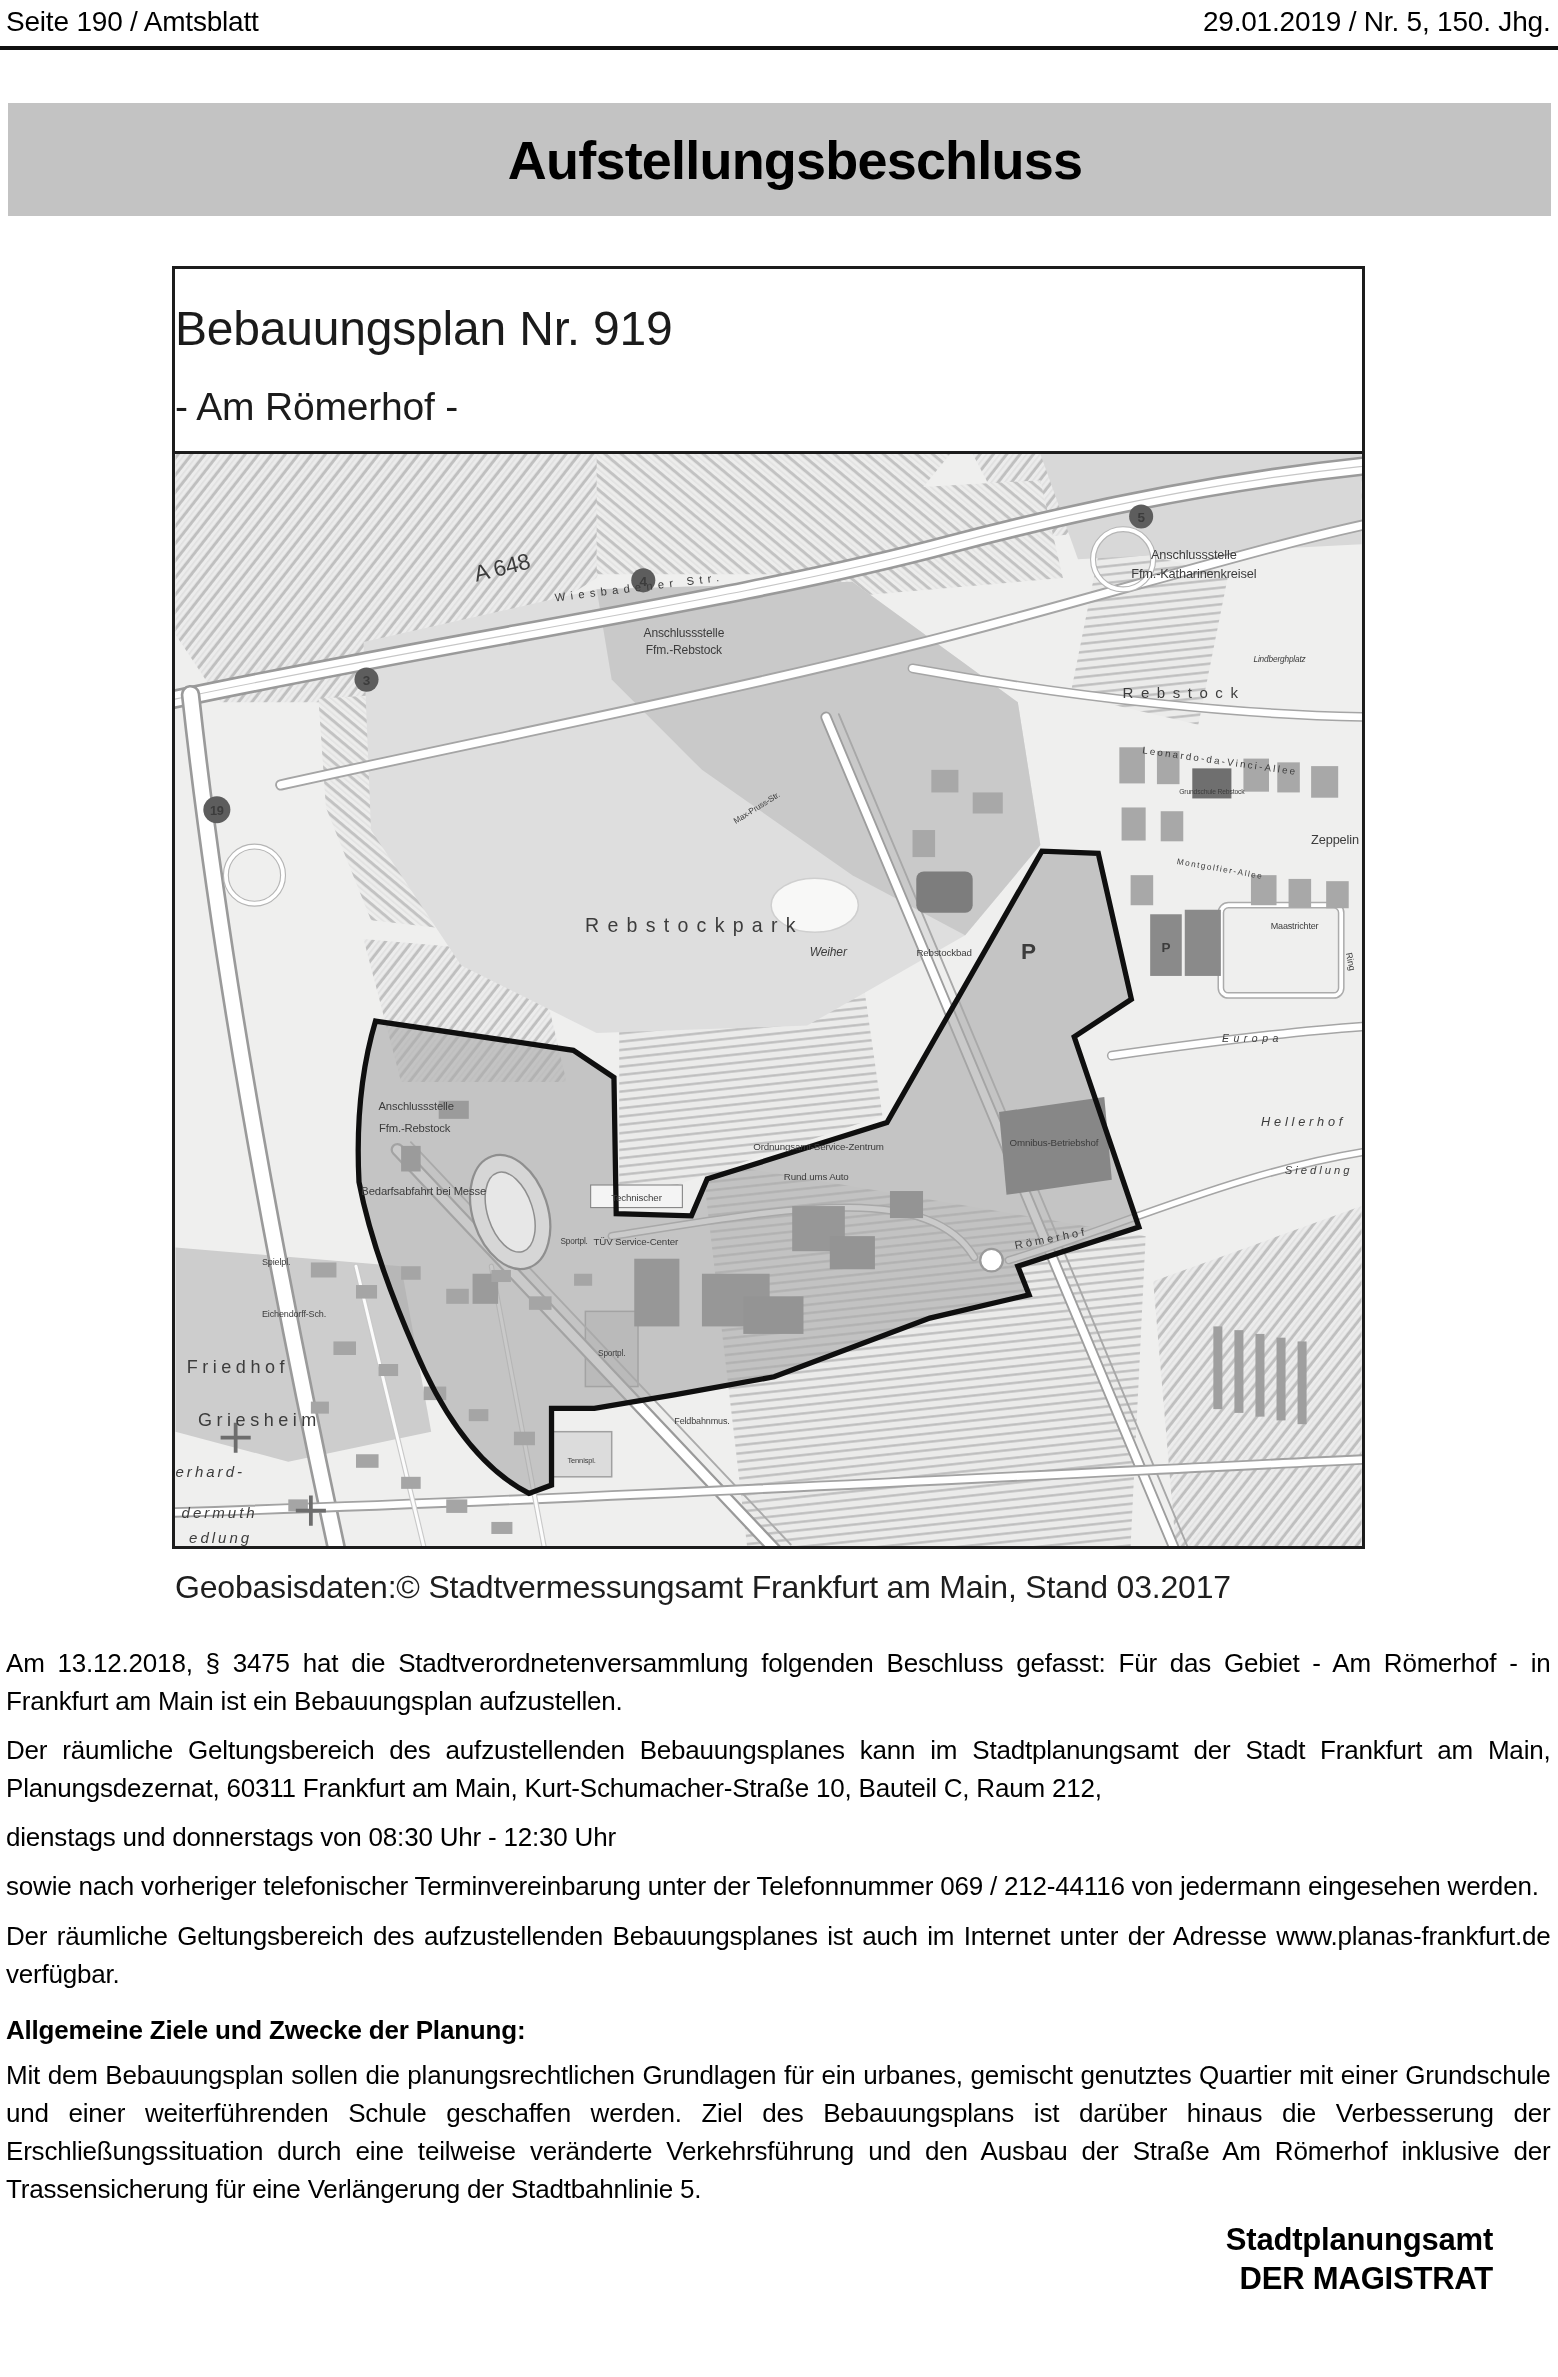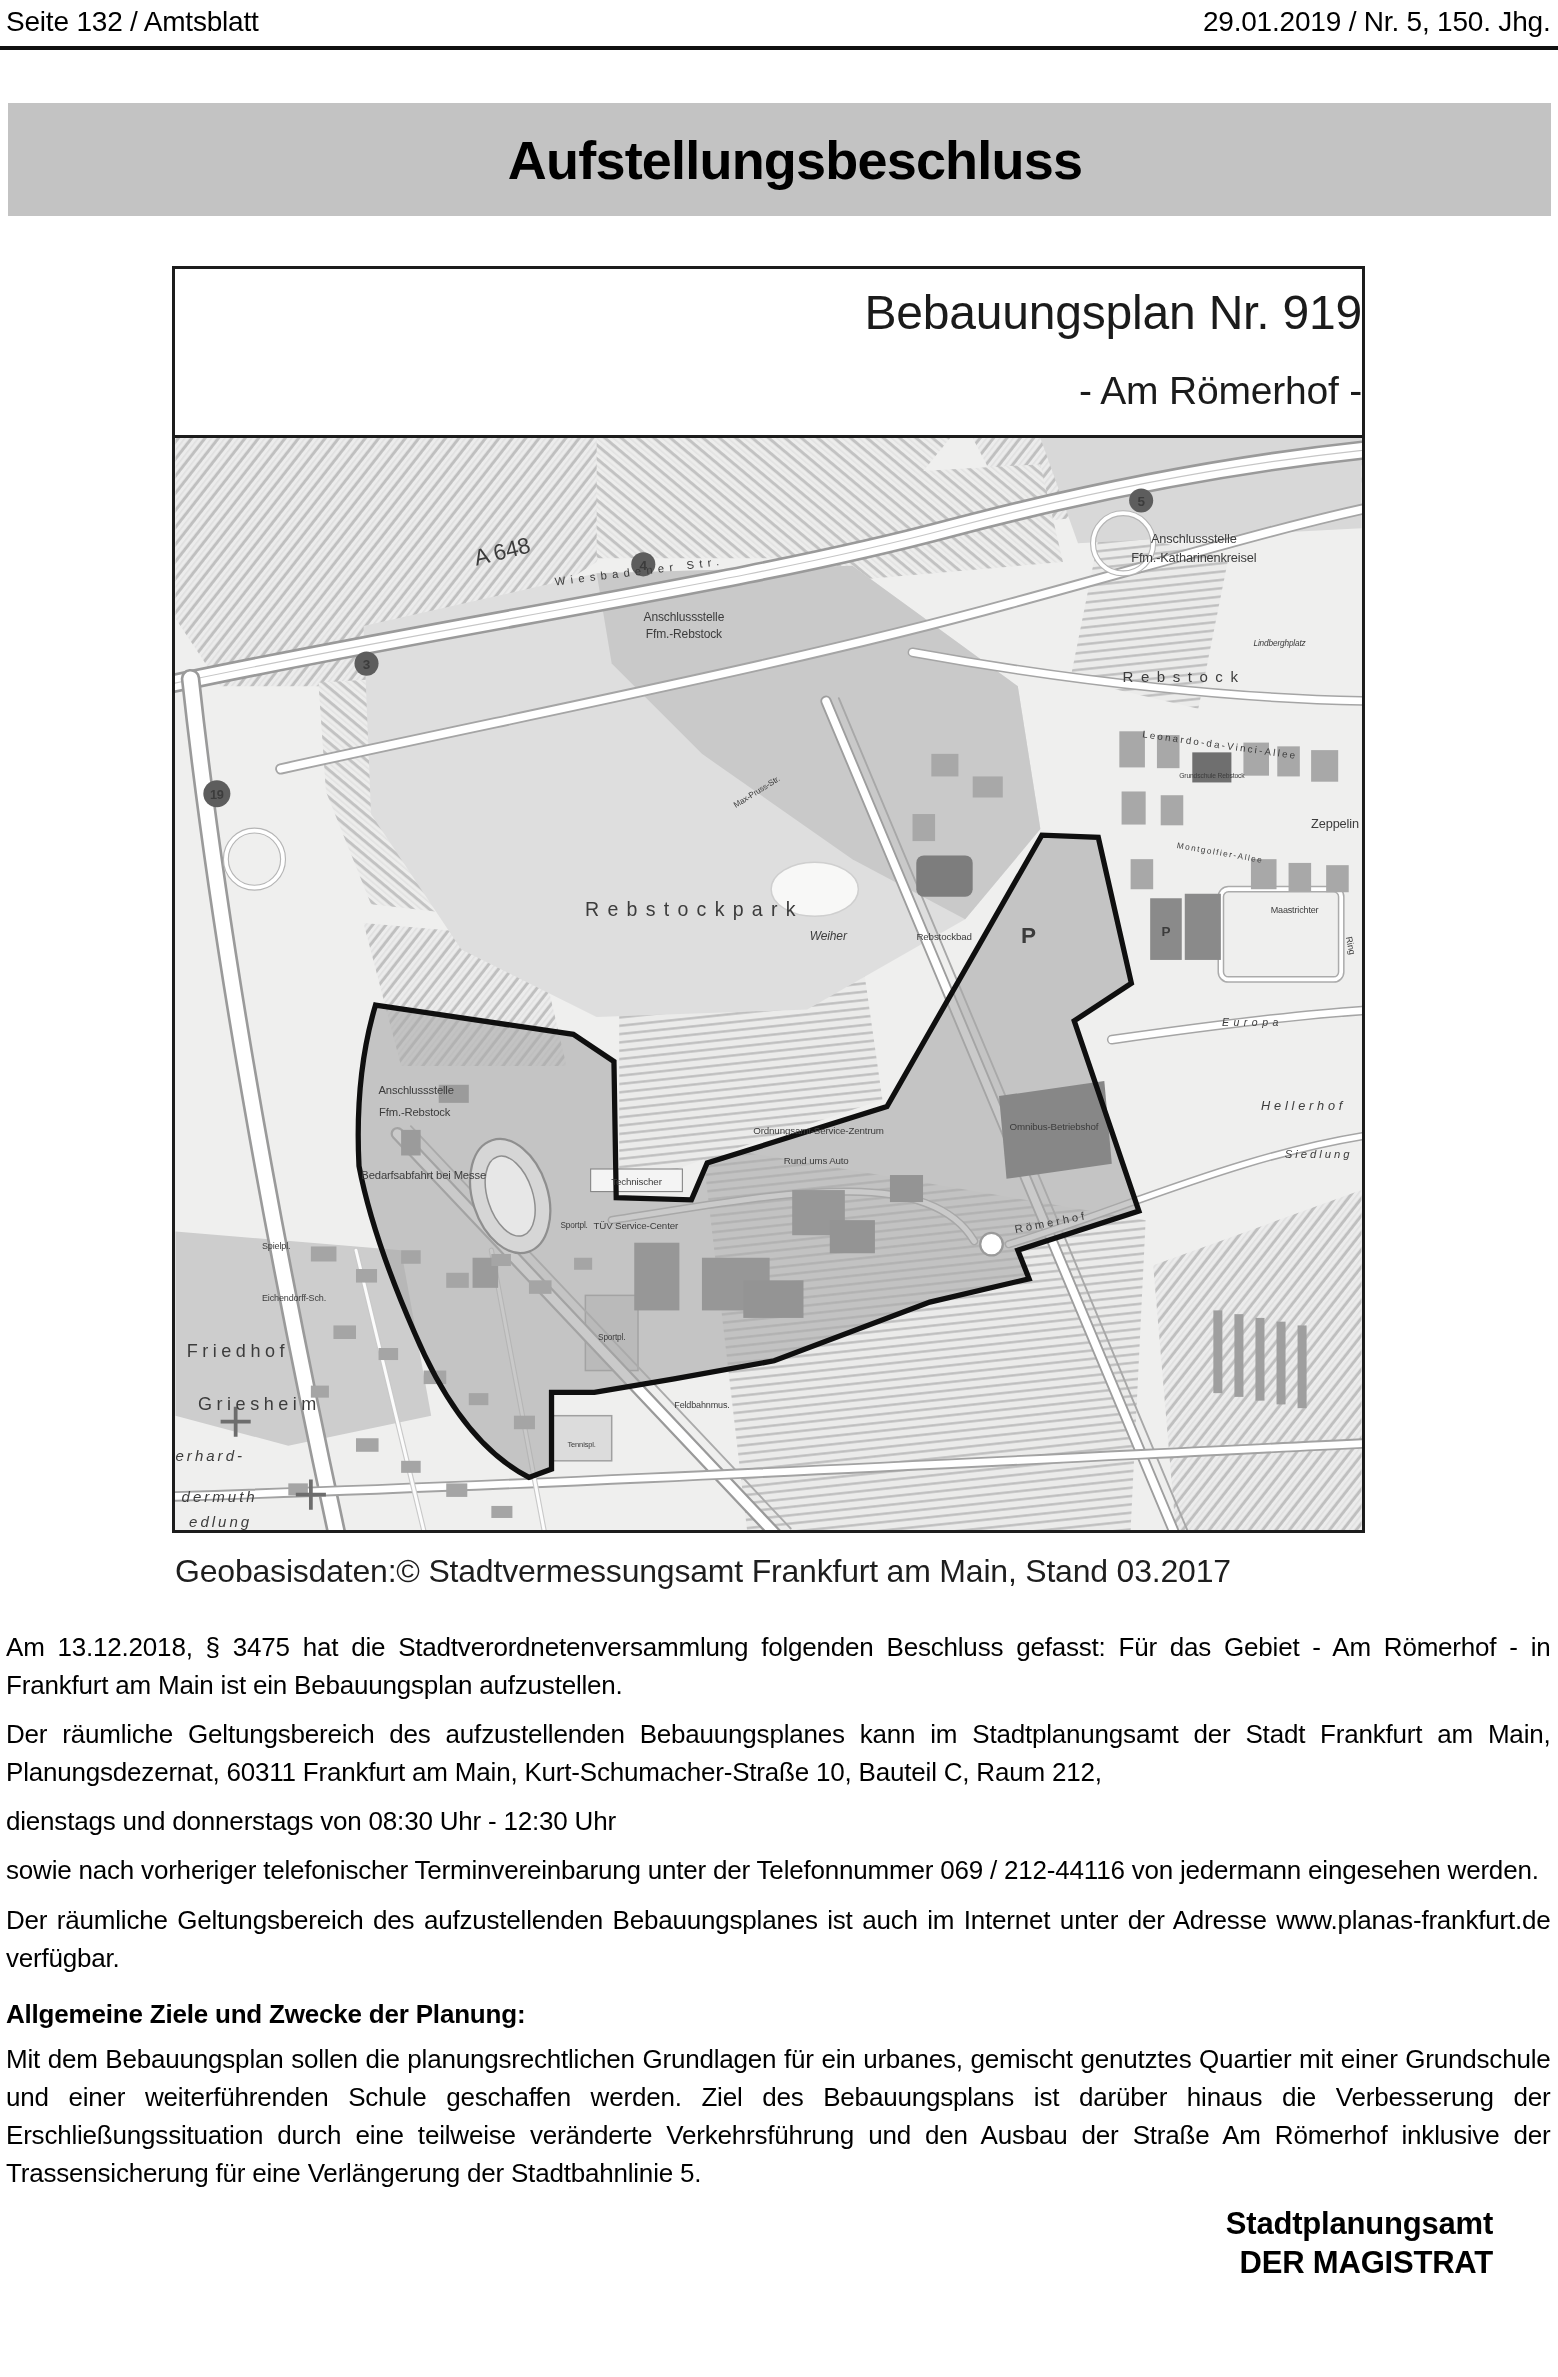--- a/index.html
+++ b/index.html
@@ -9,43 +9,43 @@
     position:relative;overflow:hidden;margin:0 auto;
   }
   .hdr{display:flex;justify-content:space-between;align-items:baseline;
        padding:6px 7.5px 7.5px 6px;font-size:28px;}
   .rule{height:4.5px;background:#111;margin:0;}
   .banner{margin:53px 7.5px 0 7.5px;height:113px;background:#c3c3c3;
           display:flex;align-items:center;justify-content:center;
           font-size:54px;font-weight:bold;letter-spacing:-0.8px;padding-left:32px;}
   .figure{margin:50px 0 0 172px;width:1187px;border:3.8px solid #1c1c1c;
           box-sizing:content-box;background:#fff;}
-  .fig-title{height:150px;border-bottom:3.8px solid #1c1c1c;text-align:right;
-             padding-top:16px;color:#1b1b1b;}
+  .fig-title{height:150px;border-bottom:3.8px solid #1c1c1c;text-align:left;
+             padding-top:32px;color:#1b1b1b;}
   .fig-title .t1{font-size:48px;font-weight:400;}
   .fig-title .t2{font-size:39px;font-weight:400;margin-top:29px;}
   .map{height:1092px;position:relative;background:#efefee;overflow:hidden;}
   .map svg{display:block;width:100%;height:100%;}
   .caption{margin:19.6px 0 0 175px;font-size:32px;color:#1e1e1e;}
   .body{margin:38px 7.5px 0 6px;font-size:26px;line-height:38px;text-align:justify;}
   .body p{margin:0 0 11.3px 0;}
   .body .heading{font-weight:bold;margin:18px 0 7.5px 0;text-align:left;}
   .sig{margin:7.5px 65px 0 0;text-align:right;font-weight:bold;
        font-size:31px;line-height:39px;}
   
   .map text{font-family:"Liberation Sans",sans-serif;fill:#3c3c3c;}
   .map .it{font-style:italic;}
 </style>
 </head>
 <body>
 
 <div class="page">
 
   <div class="hdr">
-    <span>Seite 132 / Amtsblatt</span>
+    <span>Seite 190 / Amtsblatt</span>
     <span>29.01.2019 / Nr. 5, 150. Jhg.</span>
   </div>
   <div class="rule"></div>
 
   <div class="banner">
     <span>Aufstellungsbeschluss</span>
   </div>
 
   <div class="figure">
     <div class="fig-title">

